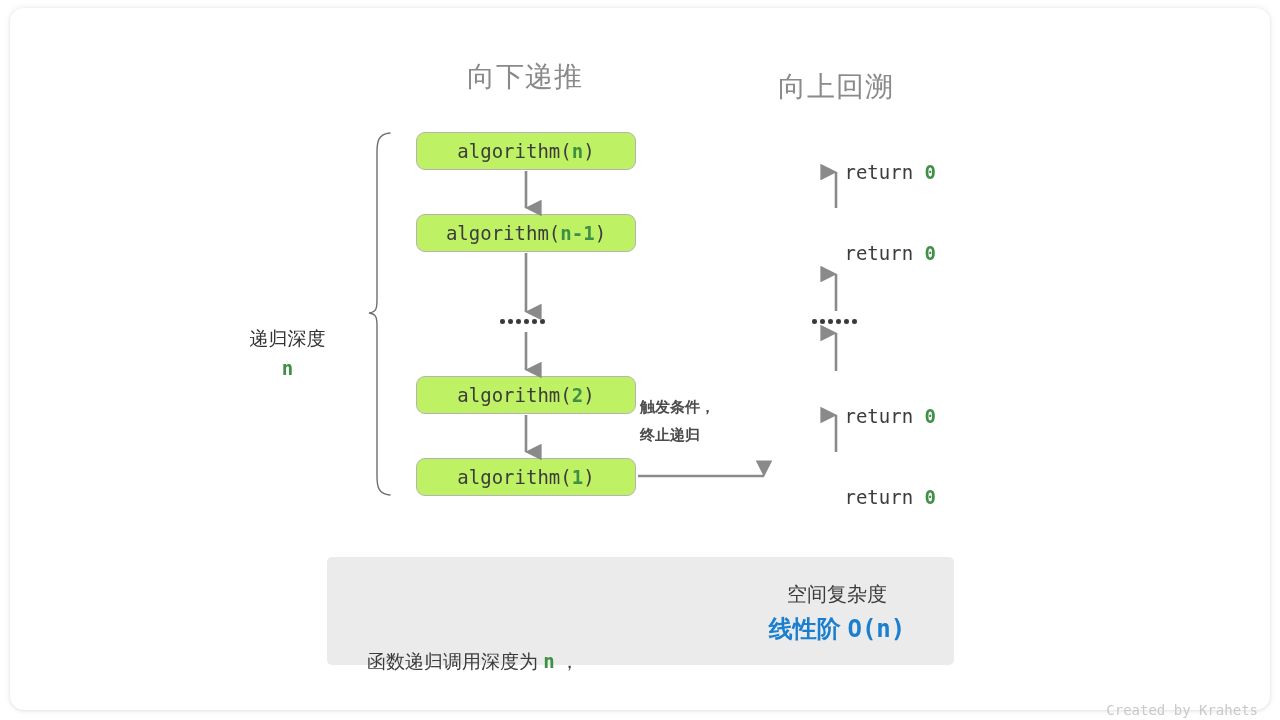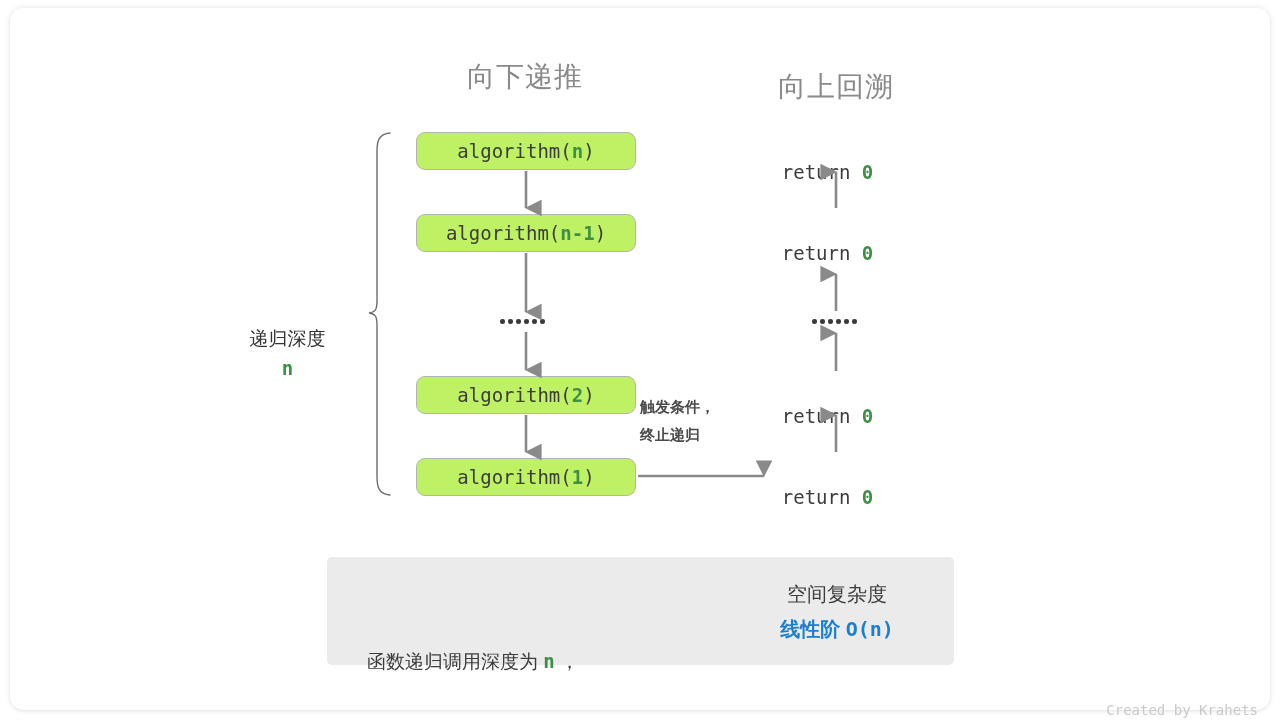--- a/index.html
+++ b/index.html
@@ -50,21 +50,21 @@
     white-space: pre;
   }
   .call-box .num { color: #3f8f45; font-weight: bold; }
 
   .ret {
     position: absolute;
     font-family: "DejaVu Sans Mono", "Liberation Mono", monospace;
     font-size: 19px;
     color: #3c3c3c;
     white-space: pre;
-    text-align: left;
+    text-align: right;
   }
   .ret .zero { color: #3f8f45; font-weight: bold; }
 
   .dots {
     position: absolute;
     display: flex;
     gap: 3.5px;
     align-items: center;
   }
   .dots i {
@@ -131,21 +131,21 @@
   .sum-right .line1 {
     display: block;
     font-size: 20px;
     font-weight: normal;
     color: #3c3c3c;
     line-height: 35px;
     white-space: nowrap;
   }
   .sum-right .line2 {
     display: block;
-    font-size: 20px;
+    font-size: 24px;
     font-weight: bold;
     color: #1a7fd0;
     line-height: 34px;
     white-space: nowrap;
   }
   .sum-right .line2 .mono {
     font-family: "DejaVu Sans Mono", "Liberation Mono", monospace;
   }
 
   .footer {

